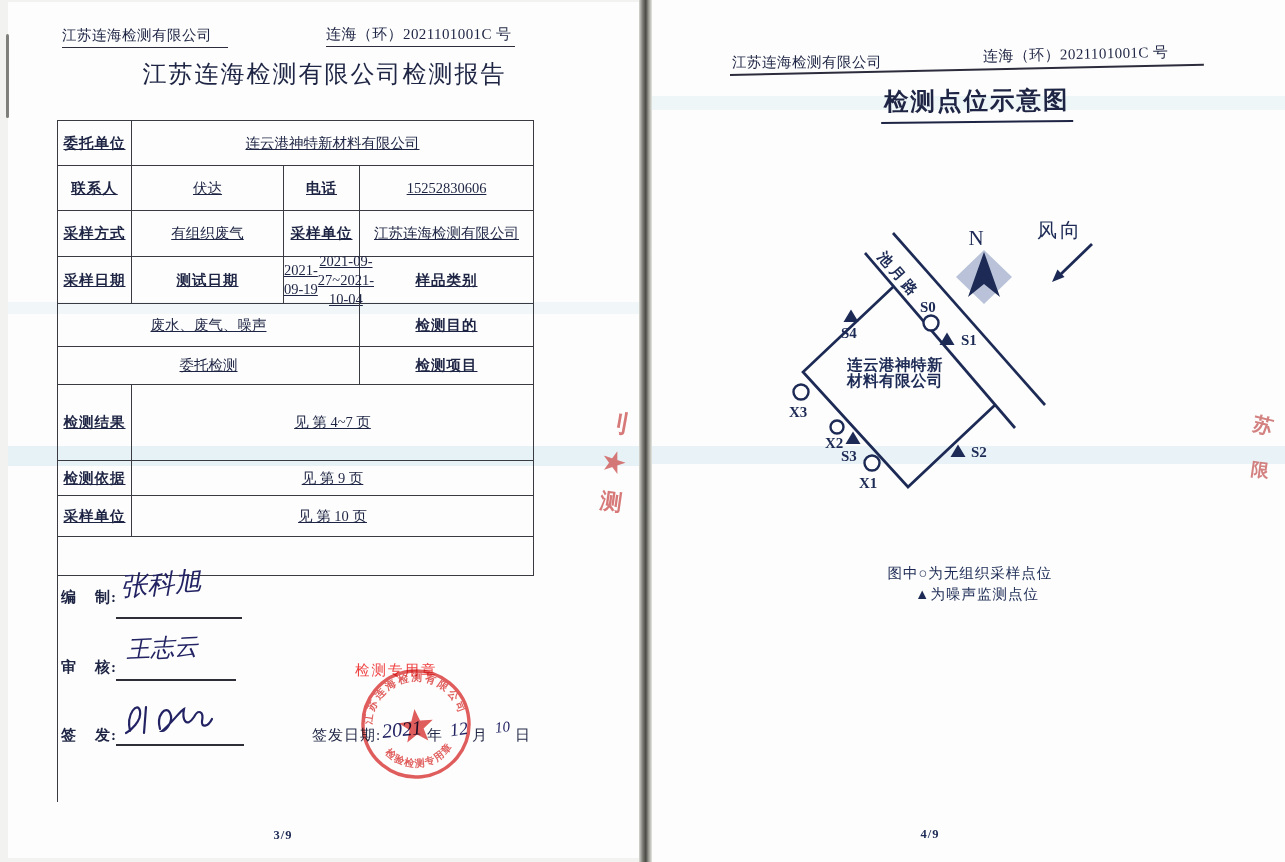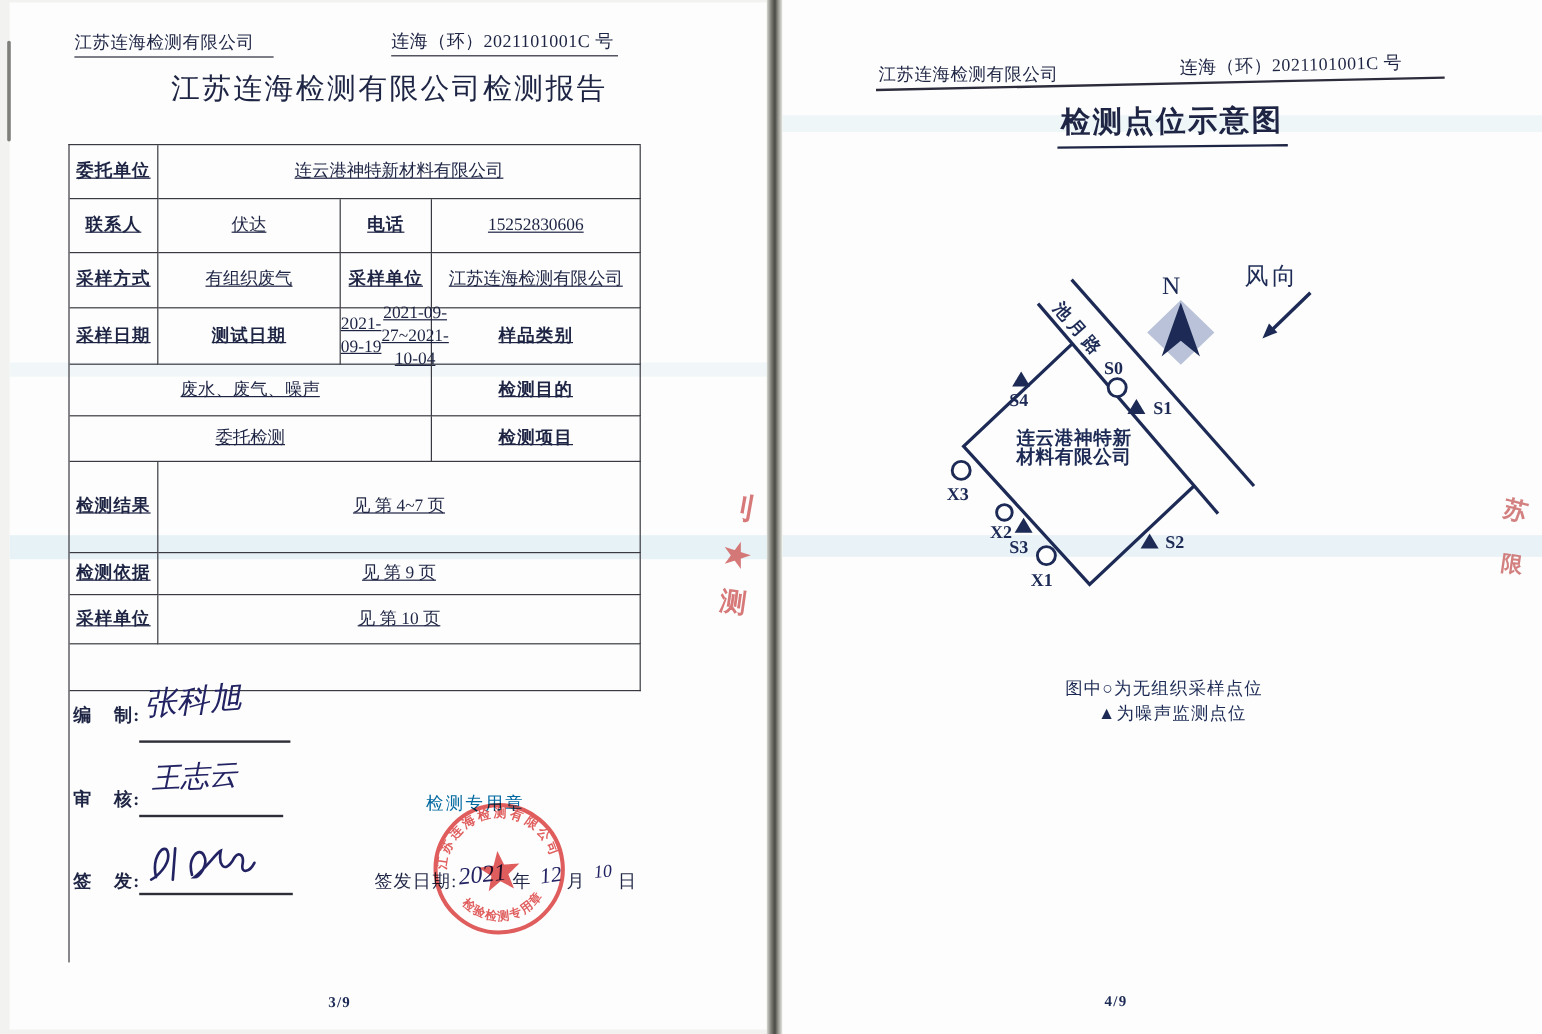--- a/index.html
+++ b/index.html
@@ -36,21 +36,21 @@
   .sp4{grid-column:span 4;}
   .col{justify-content:space-between;}
   .items{justify-content:flex-start;align-items:flex-start;text-align:left;padding:5px 8px 0 8px;display:block;}
   .items div{margin:0 0 1px 0;}
   
   .sig{position:relative;padding:0;display:block;}
   .sig .pl{position:absolute;font-size:15px;font-weight:bold;letter-spacing:1px;}
   .uline{position:absolute;height:1.6px;background:#2e2e38;}
   .hw{position:absolute;color:#232364;font-style:italic;white-space:nowrap;}
   .dt{position:absolute;font-size:15px;letter-spacing:1px;}
-  .seal-cap{position:absolute;left:297px;top:124px;font-size:14.5px;color:#0369a1;letter-spacing:2px;z-index:1;}
+  .seal-cap{position:absolute;left:297px;top:124px;font-size:14.5px;color:#ef4444;letter-spacing:2px;z-index:1;}
   .stamp{position:absolute;left:348px;top:662px;width:120px;height:120px;opacity:.88;
     mix-blend-mode:multiply;transform:rotate(-6deg);z-index:2;}
   
   .pageno{position:absolute;font-size:12.5px;font-weight:bold;color:#1c2a55;width:44px;text-align:center;letter-spacing:1px;}
   
   .edge-frag{position:absolute;color:#d06262;opacity:.85;font-weight:bold;}
   .diagram-svg{position:absolute;left:0;top:0;}
 </style>
 </head>
 <body>

